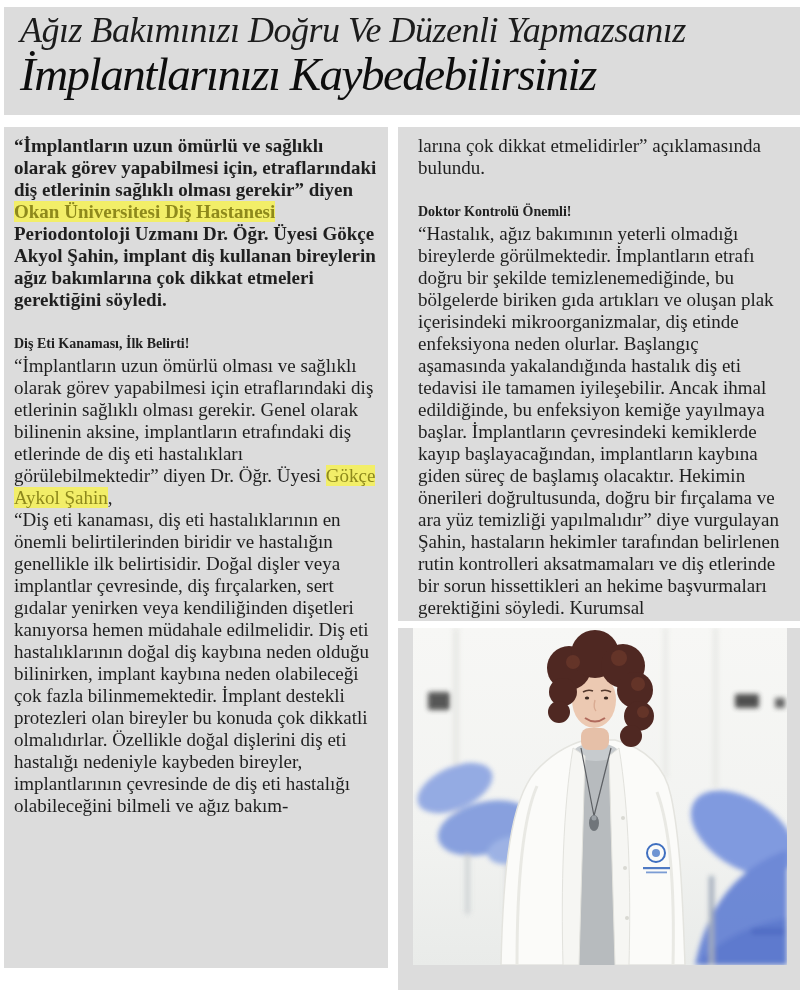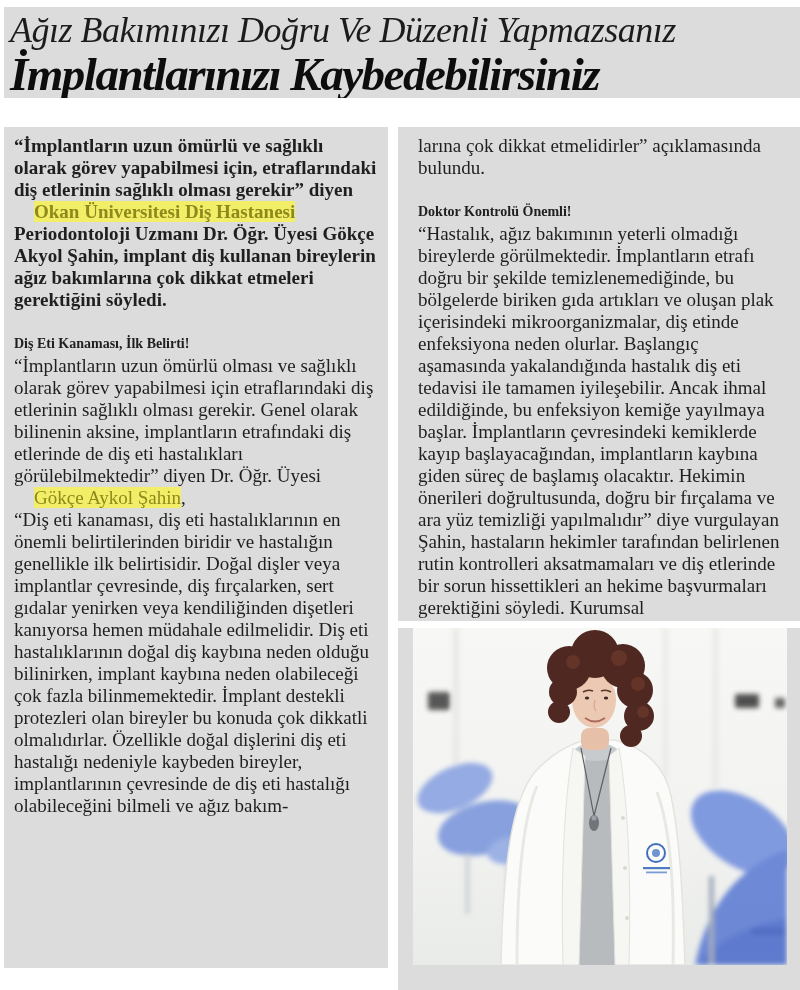--- a/index.html
+++ b/index.html
@@ -6,47 +6,47 @@
   body {
     width:800px; height:990px; position:relative;
     background:#ffffff; overflow:hidden;
     font-family:"Liberation Serif", serif;
     color:#1f1f1f;
     -webkit-font-smoothing:antialiased;
   }
 
   
   .headline-block {
-    position:absolute; left:4px; top:7px; width:796px; height:91px;
-    background:#dcdcdc; box-sizing:border-box; padding:3px 0 0 6px;
+    position:absolute; left:4px; top:7px; width:796px; height:108px;
+    background:#dcdcdc; box-sizing:border-box; padding:3px 0 0 16px;
     overflow:hidden;
   }
   .kicker {
     font-style:italic; font-weight:400; font-size:36px; line-height:1.12;
     color:#1c1c1c; letter-spacing:-0.5px; white-space:nowrap;
   }
   .main-title {
-    font-style:italic; font-weight:700; font-size:47px; line-height:1.02;
+    font-style:italic; font-weight:400; font-size:47px; line-height:1.02;
     color:#0d0d0d; letter-spacing:-1.5px; white-space:nowrap; margin-top:1px;
   }
 
   
   .col {
     position:absolute; background:#dcdcdc; box-sizing:border-box;
     font-size:19px; line-height:22px; color:#1f1f1f;
   }
   .col-left  { left:4px;  top:127px; width:384px; height:841px; padding:8px 10px 0 10px; }
   .col-right { left:398px; top:127px; width:402px; height:494px; padding:8px 12px 0 20px; }
 
   .col p { margin:0; }
   .gap-after { margin-bottom:22px !important; }
   .intro { font-weight:700; }
   .subhead { font-weight:700; margin:0; font-size:14px; line-height:22px; }
 
-  .hl { background:#f2ee68; color:#8e891c;margin-left:20px; }
+  .hl { background:#f2ee68; color:#8e891c; }
 
   
   .photo-block {
     position:absolute; left:398px; top:628px; width:402px; height:362px;
     background:#dcdcdc;
   }
   .photo {
     position:absolute; left:15px; top:0; width:374px; height:337px;
     background:#f5f5f3; overflow:hidden;
   }

